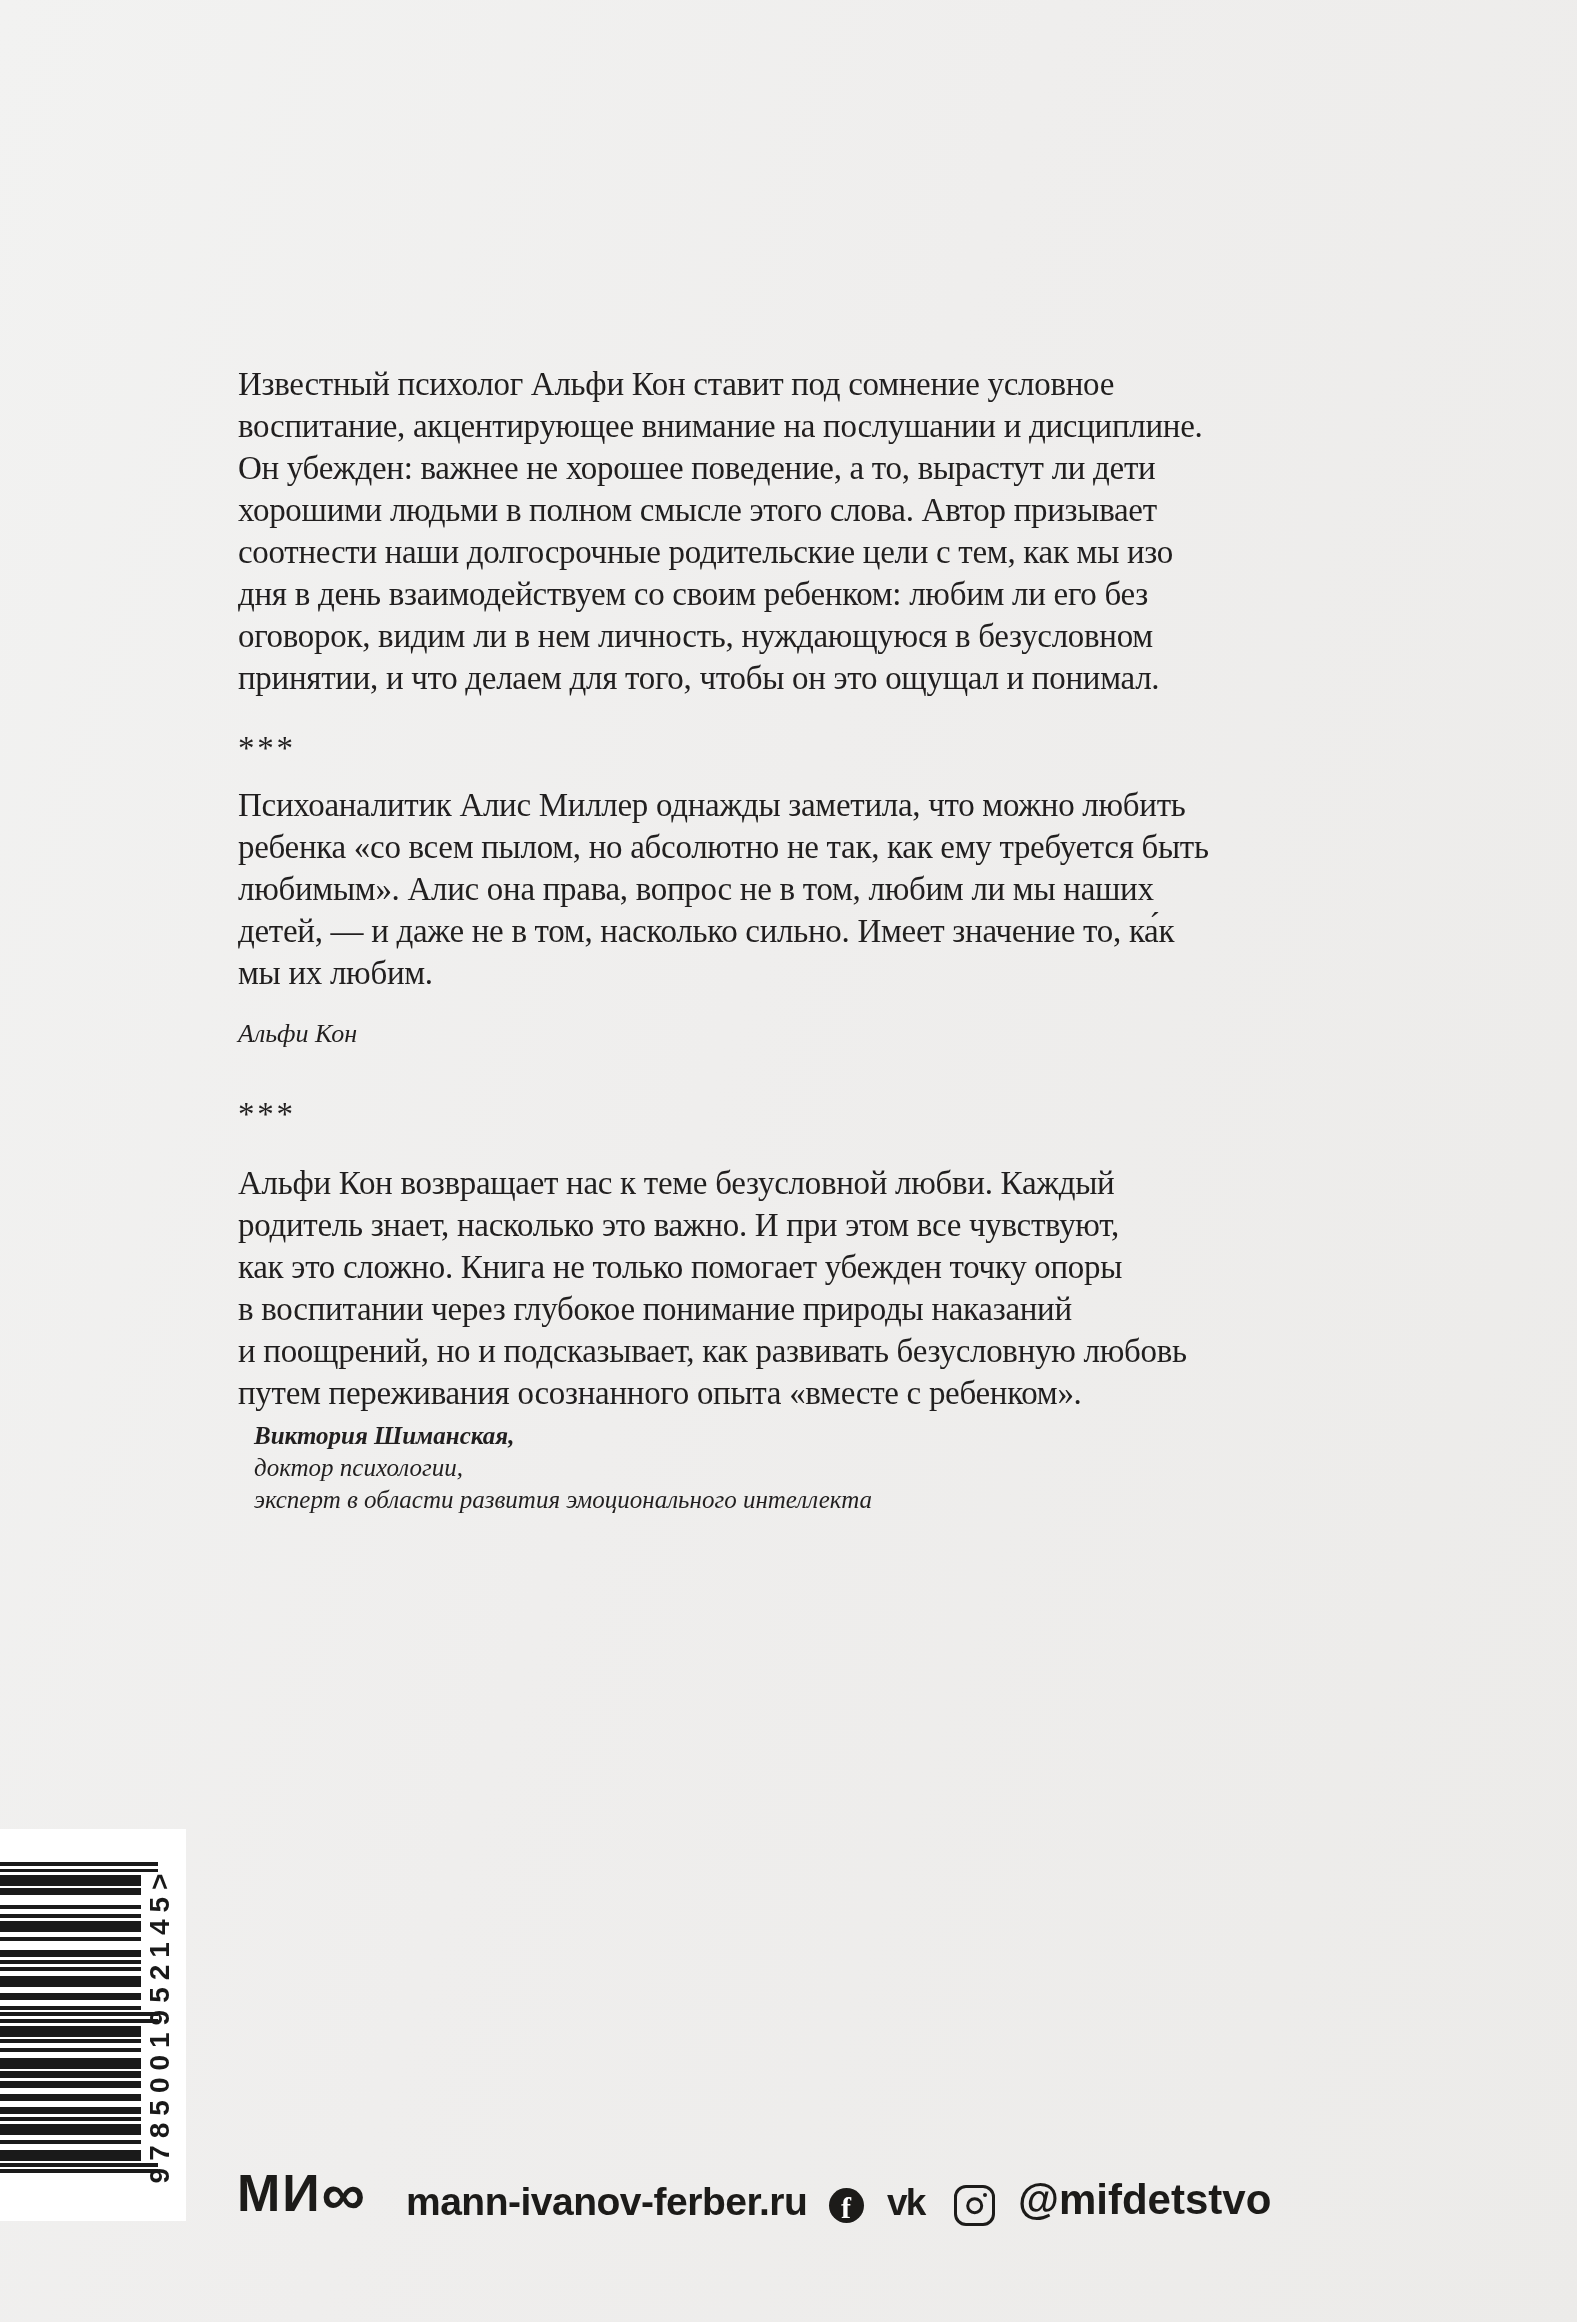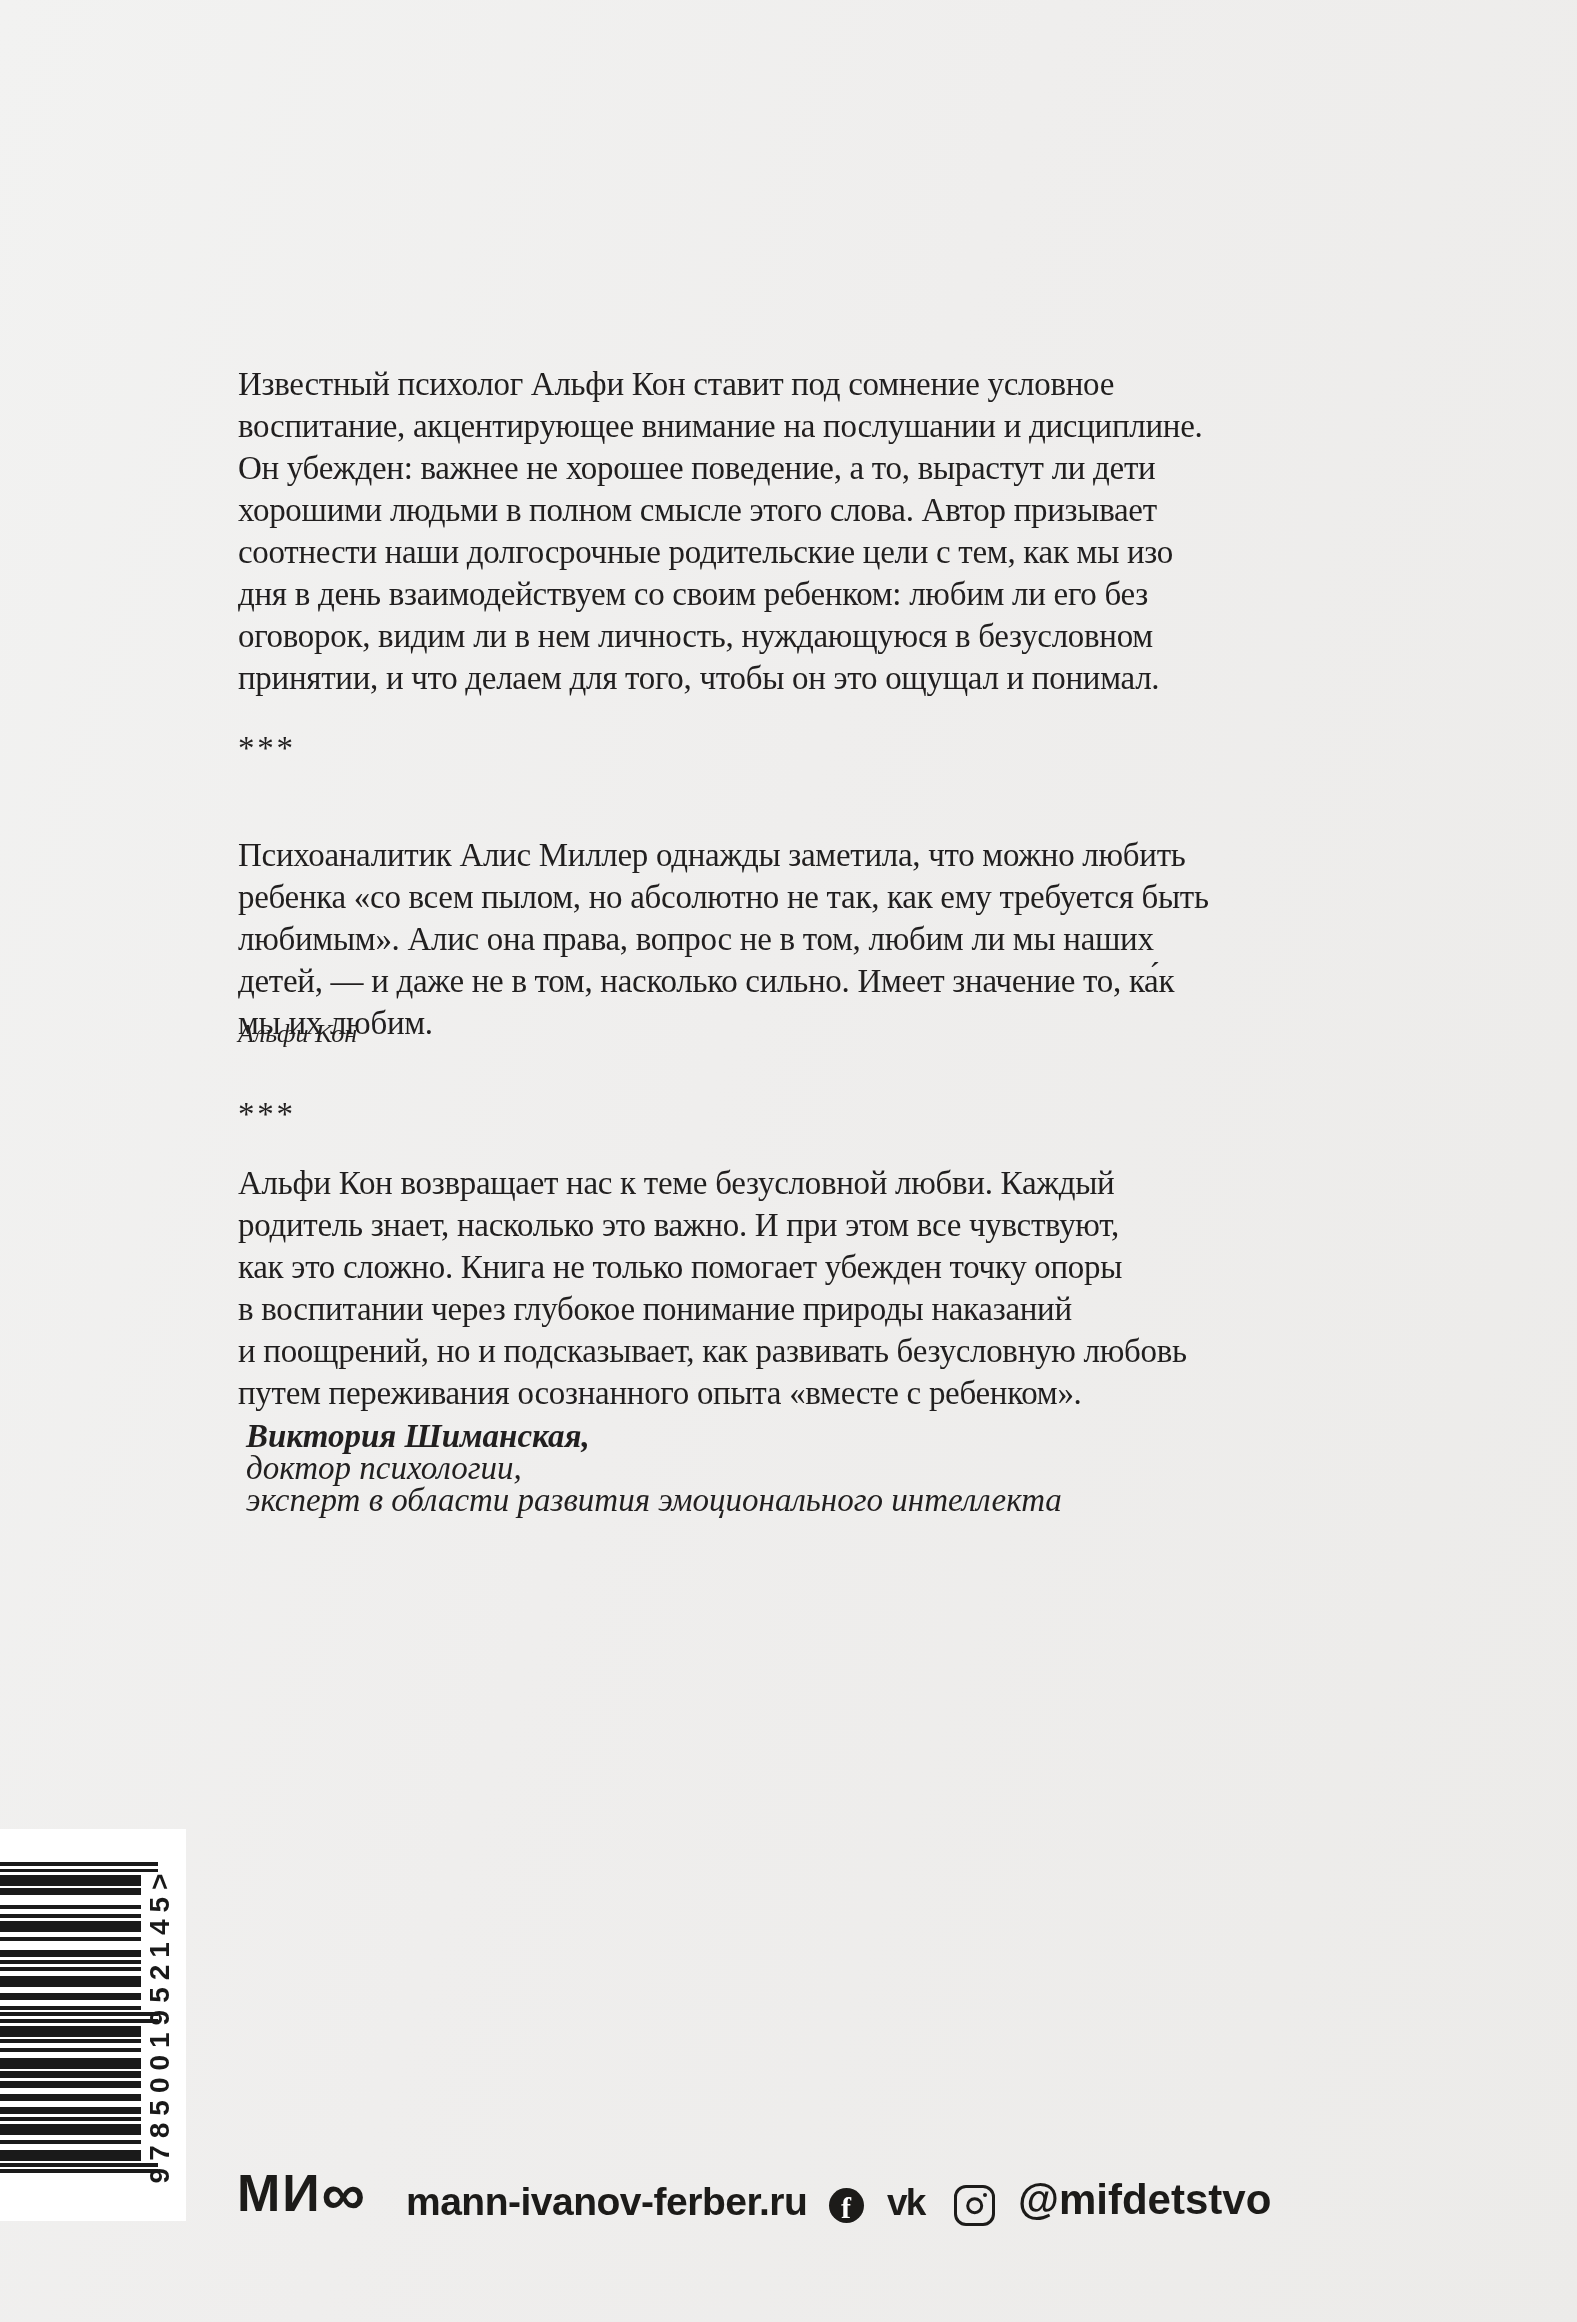--- a/index.html
+++ b/index.html
@@ -12,35 +12,35 @@
     overflow:hidden;
     padding-left:24px;
   }
   
   .blurb{
     position:absolute;left:238px;
     font-size:33px;line-height:42px;letter-spacing:-0.3px;
   }
   .blurb .line{white-space:nowrap;}
   .p1{top:363px;}
-  .p2{top:834px;}
+  .p2{top:784px;}
   .p3{top:1162px;}
   .stars{
     position:absolute;left:238px;
     font-size:33px;letter-spacing:2.8px;line-height:33px;
   }
   .stars1{top:732px;}
   .stars2{top:1098px;}
   .attr1{
     position:absolute;left:238px;top:1018px;
     font-style:italic;font-weight:normal;font-size:26px;line-height:32px;
   }
   .attr2{
-    position:absolute;left:246px;top:1420px;
-    font-style:italic;font-size:33px;line-height:32px;
+    position:absolute;left:254px;top:1420px;
+    font-style:italic;font-size:25px;line-height:32px;
   }
   .attr2 .attr-author{font-weight:bold;}
   .attr2 .line{white-space:nowrap;}
   
   .bc-block{
     position:absolute;left:0;top:1829px;width:186px;height:392px;
     background:#ffffff;
   }
   .bc-bars{position:absolute;left:0;top:33px;width:186px;height:311px;}
   .bc-bar{position:absolute;left:0;background:#1a1a1a;}

